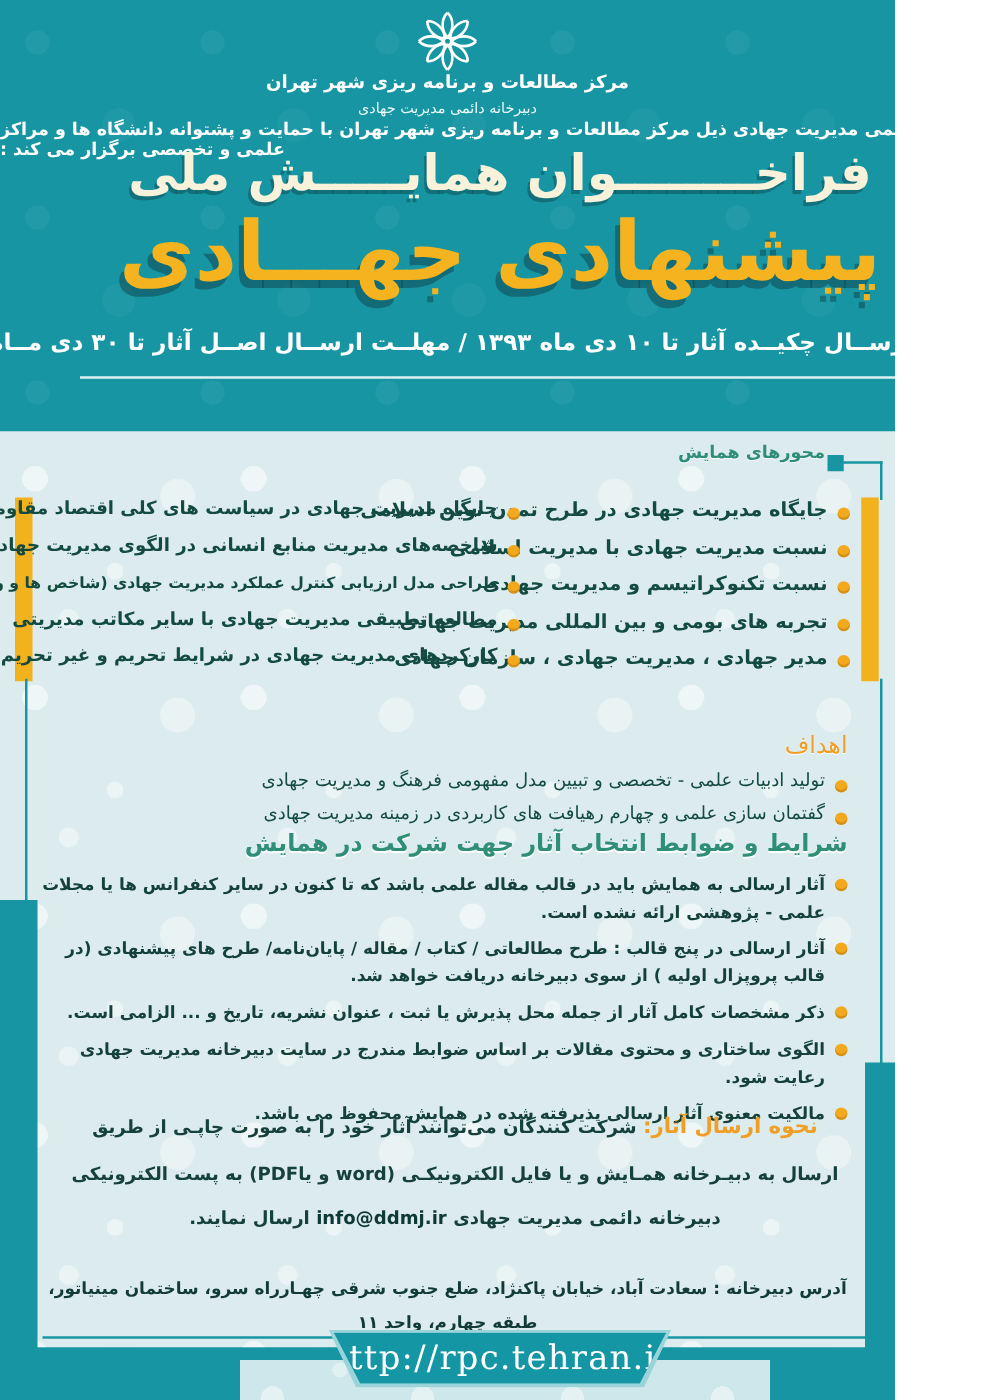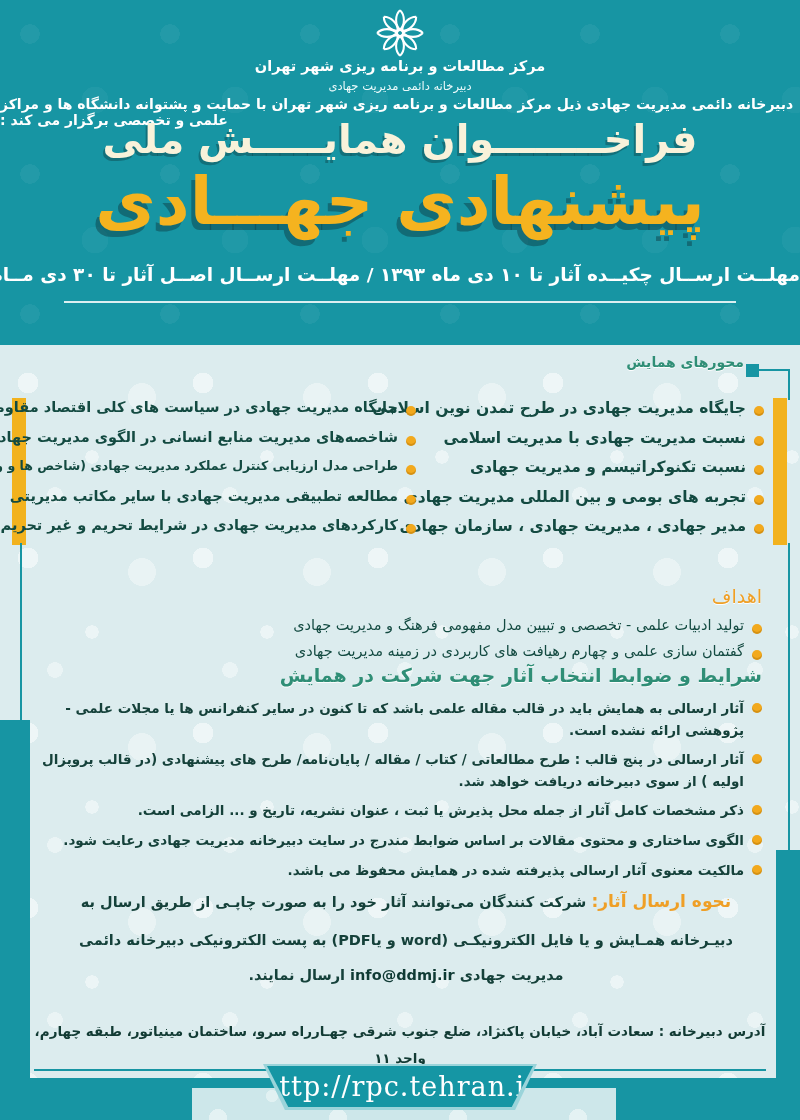--- a/index.html
+++ b/index.html
@@ -1,19 +1,19 @@
 <!DOCTYPE html>
 <html lang="fa"><head>
 <meta charset="utf-8">
 <style>
   * { margin:0; padding:0; box-sizing:border-box; }
   html,body { width:800px; }
   body { font-family:"DejaVu Sans", sans-serif; }
   #poster {
-    position:relative; width:800px; height:1120px; overflow:hidden;
+    position:relative; width:716px; height:1120px; overflow:hidden;
     background:
       radial-gradient(circle 16px at 30px 34px, rgba(255,255,255,.05) 60%, transparent 61%),
       radial-gradient(circle 22px at 95px 100px, rgba(255,255,255,.04) 60%, transparent 61%),
       #1795a3;
     background-size:140px 140px;
     padding-left:42px;
   }
   .abs { position:absolute; }
   .center-x { left:50%; transform:translateX(-50%); }
   

